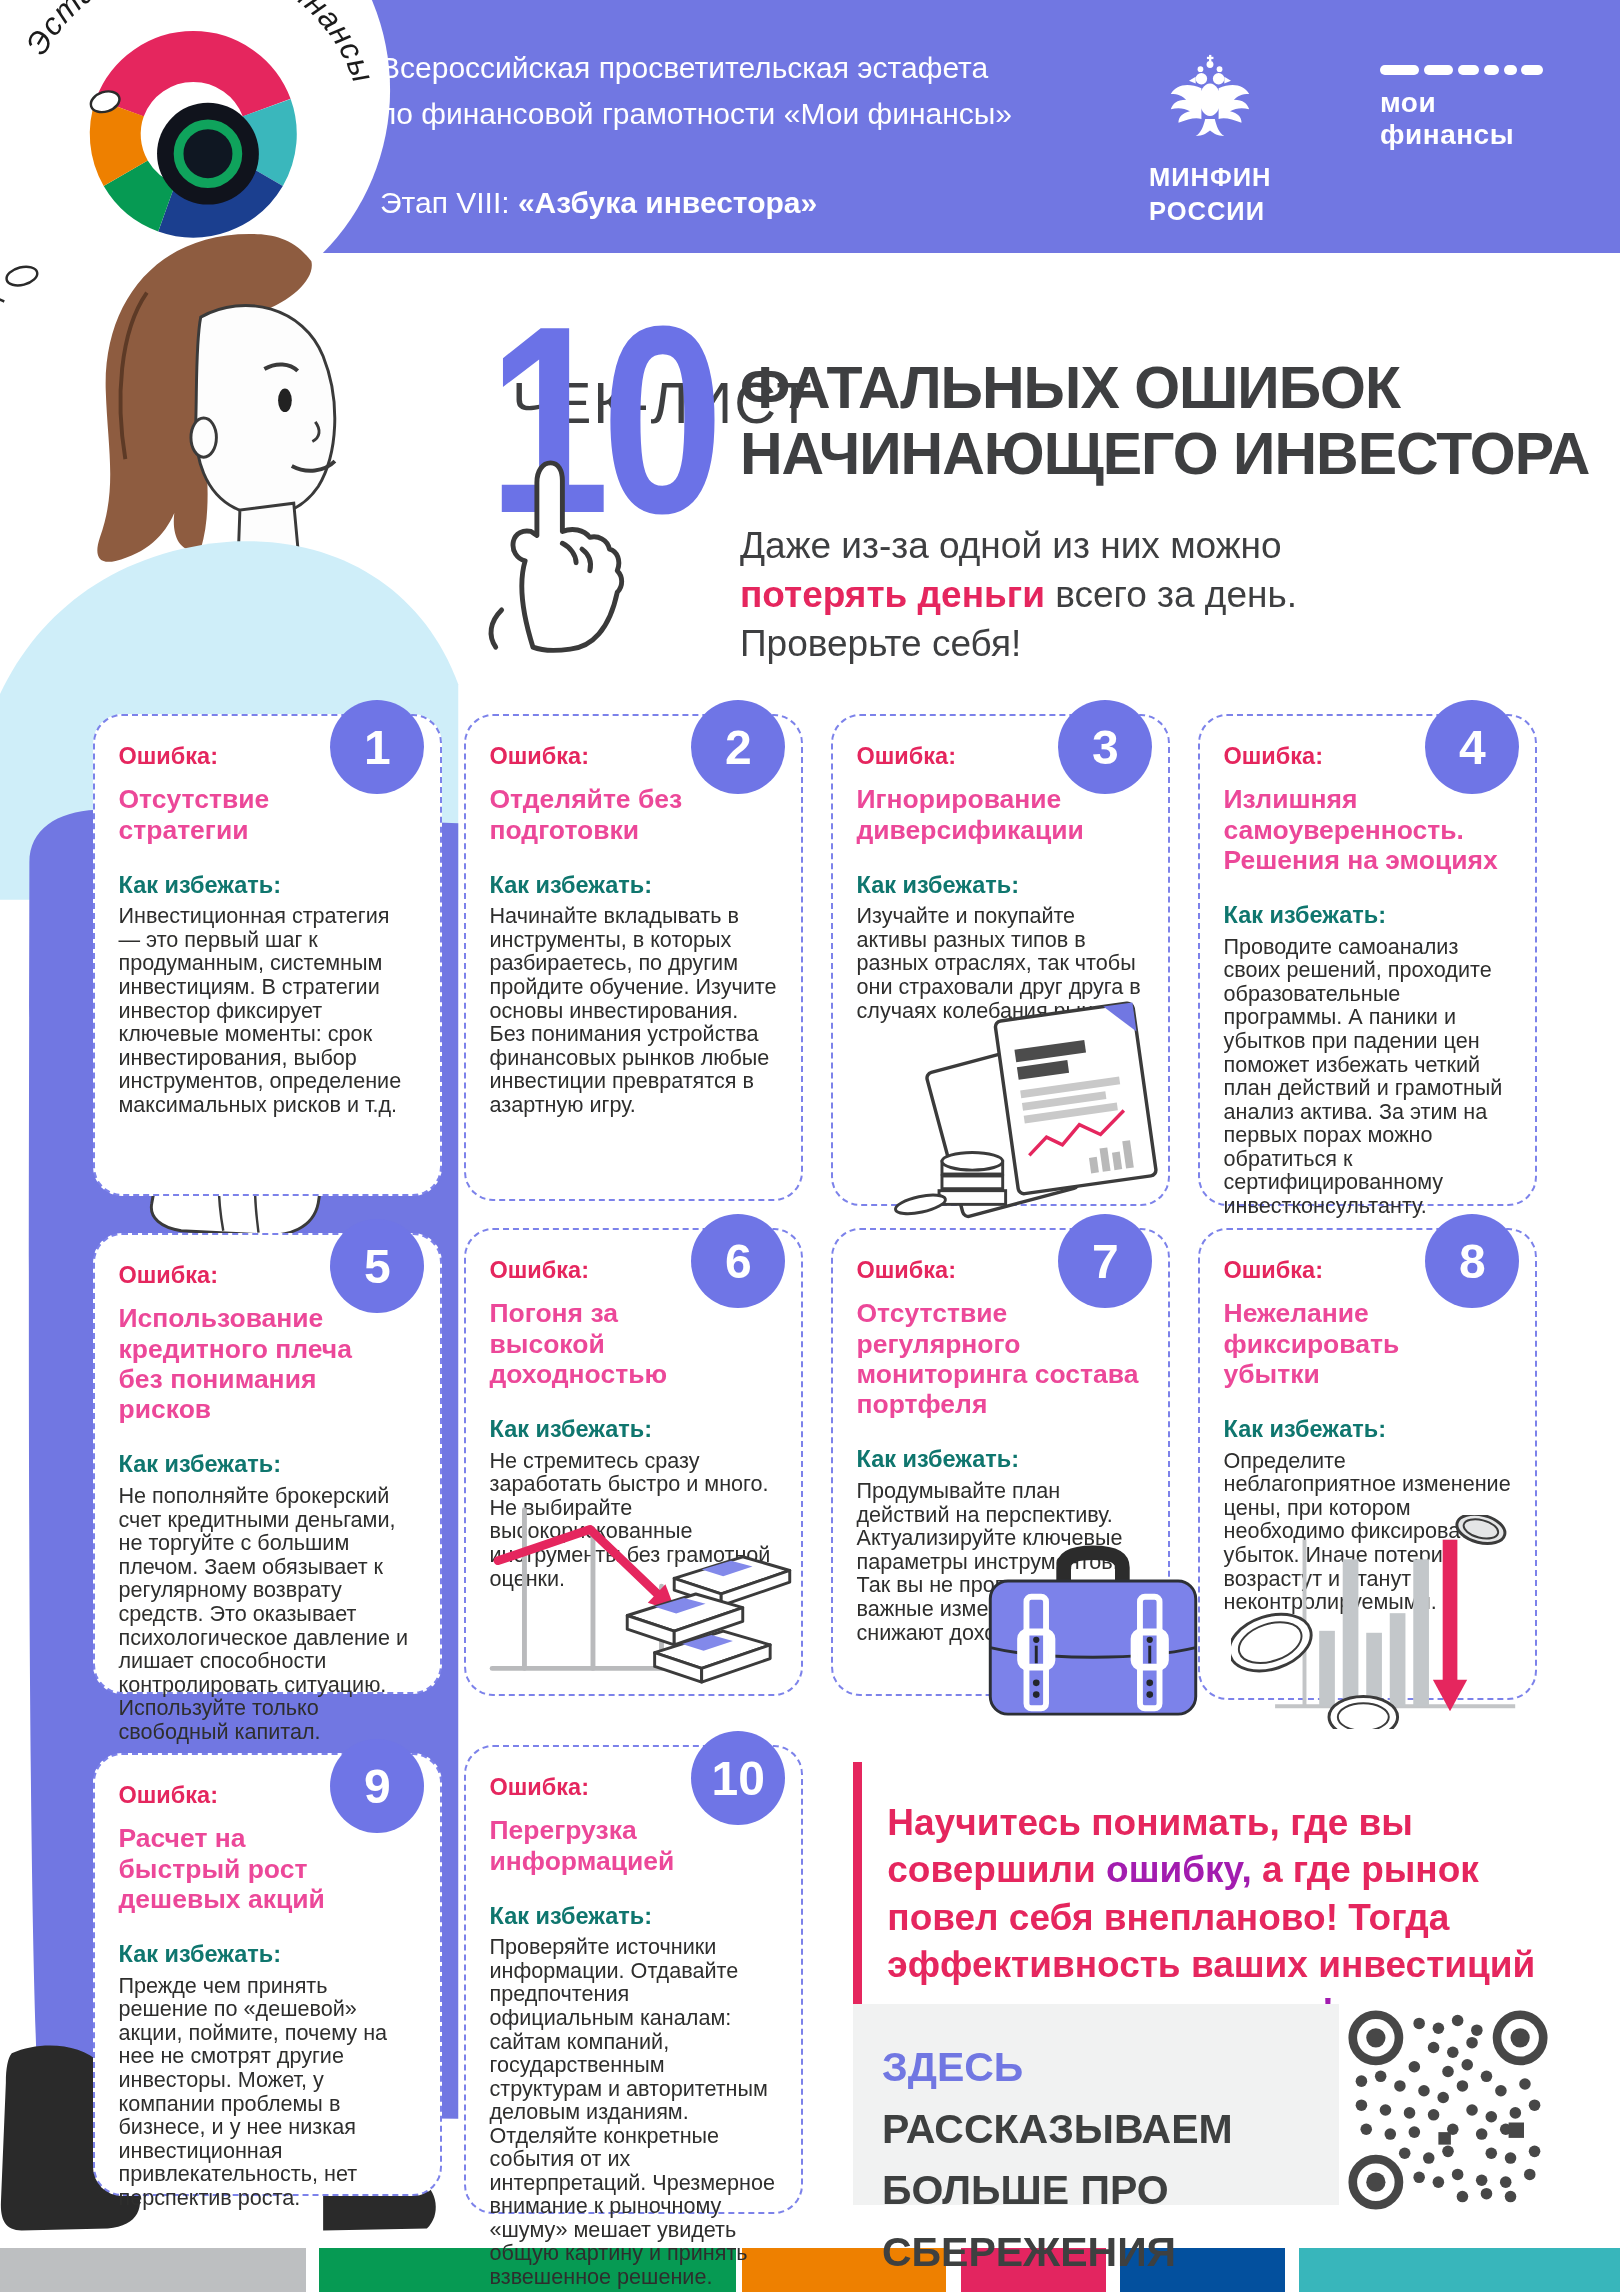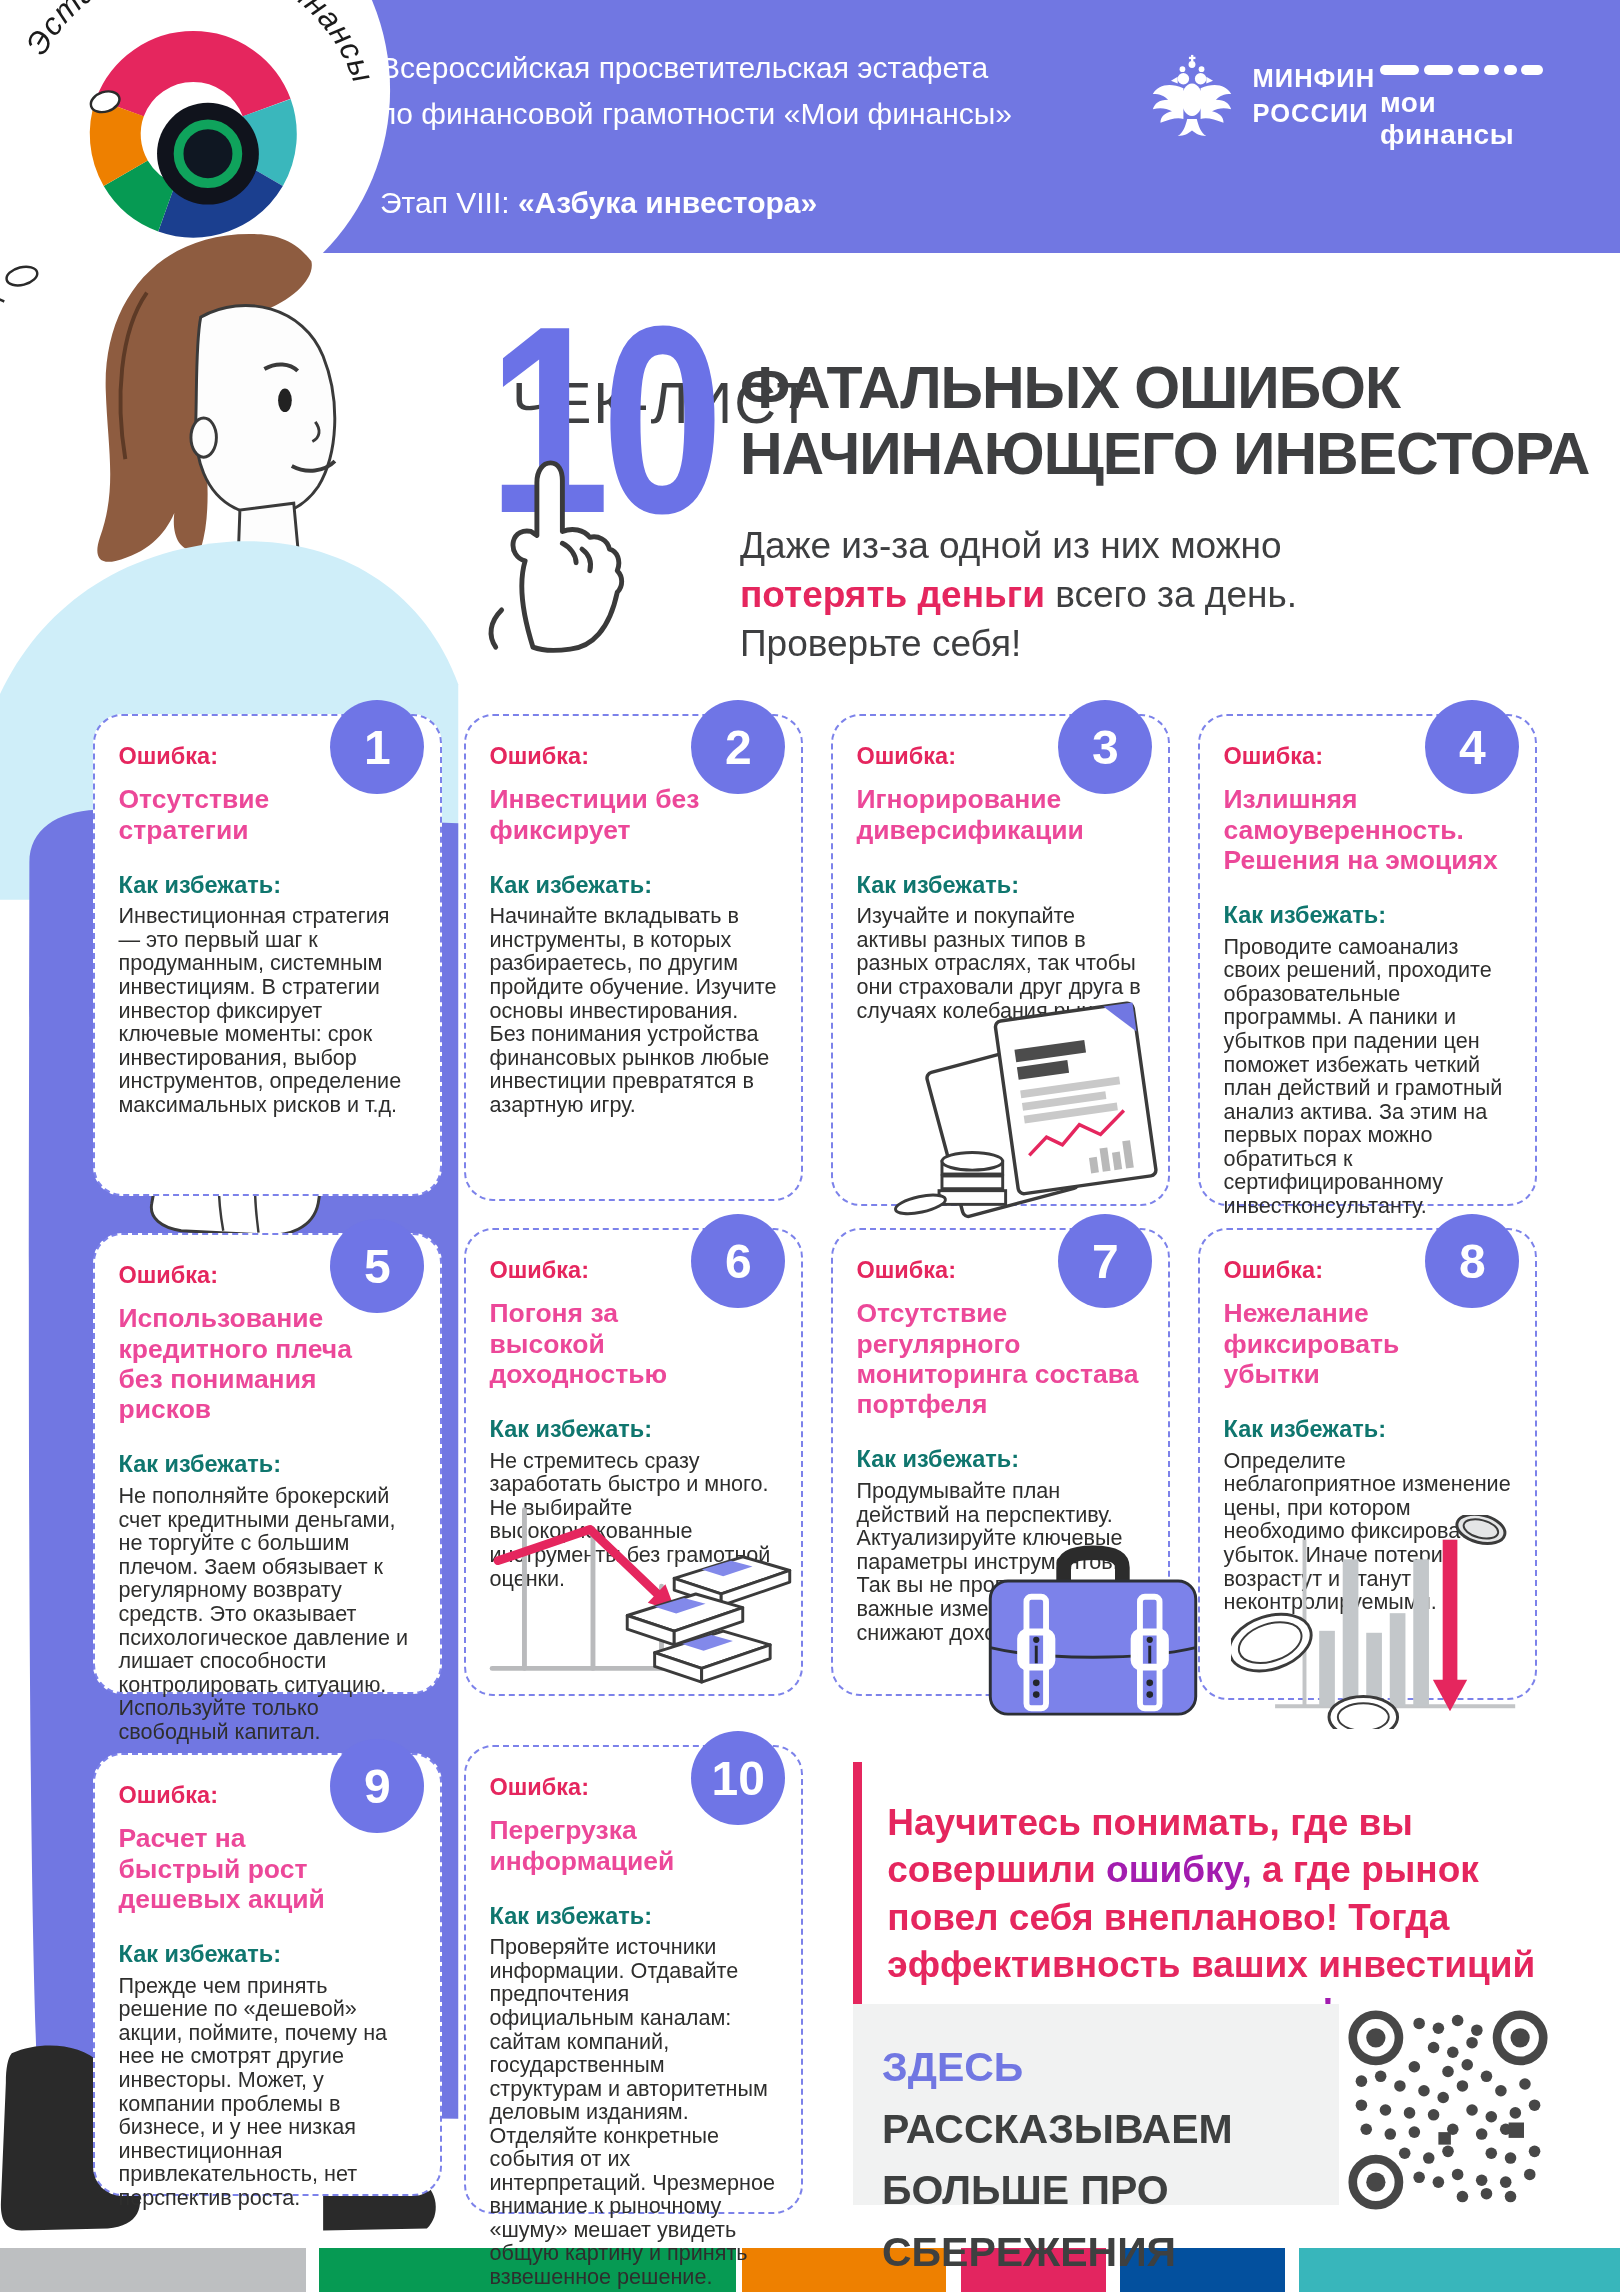--- a/index.html
+++ b/index.html
@@ -4,21 +4,21 @@
 <style>
   html,body{margin:0;padding:0;background:#e8e8ee;}
   *{box-sizing:border-box;font-family:"Liberation Sans",sans-serif;}
   .page{position:relative;width:1620px;height:2293px;background:#ffffff;margin:0 auto;overflow:hidden;}
 
   
   .header-band{position:absolute;left:0;top:0;width:1620px;height:253px;background:#7177e2;border-radius:0 0 0 51px;}
   .header-lines{position:absolute;left:380px;top:45px;color:#ffffff;font-size:30px;line-height:1.52;font-weight:400;}
   .stage-line{position:absolute;left:380px;top:186px;color:#ffffff;font-size:30px;font-weight:400;}
   .stage-line b{font-weight:700;}
-  .minfin{position:absolute;left:1149px;top:49px;display:flex;align-items:center;gap:17.6px;}
+  .minfin{position:absolute;left:1149px;top:49px;display:flex;align-items:center;gap:17.6px;flex-direction:column;}
   .minfin-name{color:#ffffff;font-size:25.5px;font-weight:700;line-height:1.35;letter-spacing:1px;}
   .myfin{position:absolute;left:1380px;top:65px;width:186px;}
   .myfin-dashes{display:flex;gap:4.9px;align-items:center;}
   .myfin-dashes i{display:block;height:9.8px;border-radius:4.9px;background:#ffffff;}
   .myfin-name{color:#ffffff;font-size:28px;font-weight:700;margin-top:11.8px;letter-spacing:0.5px;}
   .logo-circle-svg{position:absolute;left:-76px;top:-145px;}
 
   
   .checklist{position:absolute;left:512px;top:369px;font-size:58px;font-weight:500;color:#3e3f41;letter-spacing:2px;}
   .big-ten{position:absolute;left:488px;top:286px;font-size:267px;font-weight:700;color:#6b72e7;transform:scaleX(0.82);transform-origin:left top;letter-spacing:-9.8px;line-height:1;}
@@ -195,21 +195,21 @@
     <div class="badge">1</div>
     <div class="err">Ошибка:</div>
     <h3 class="card-title">Отсутствие стратегии</h3>
     <div class="avoid">Как избежать:</div>
     <p class="bodytext">Инвестиционная стратегия — это первый шаг к продуманным, системным инвестициям. В стратегии инвестор фиксирует ключевые моменты: срок инвестирования, выбор инструментов, определение максимальных рисков и т.д.</p>
   </section>
 
   <section class="card c2">
     <div class="badge">2</div>
     <div class="err">Ошибка:</div>
-    <h3 class="card-title">Инвестиции без фиксирует</h3>
+    <h3 class="card-title">Отделяйте без подготовки</h3>
     <div class="avoid">Как избежать:</div>
     <p class="bodytext">Начинайте вкладывать в инструменты, в которых разбираетесь, по другим пройдите обучение. Изучите основы инвестирования. Без понимания устройства финансовых рынков любые инвестиции превратятся в азартную игру.</p>
   </section>
 
   <section class="card c3">
     <div class="badge">3</div>
     <div class="err">Ошибка:</div>
     <h3 class="card-title">Игнорирование диверсификации</h3>
     <div class="avoid">Как избежать:</div>
     <p class="bodytext">Изучайте и покупайте активы разных типов в разных отраслях, так чтобы они страховали друг друга в случаях колебания рынка.</p>

